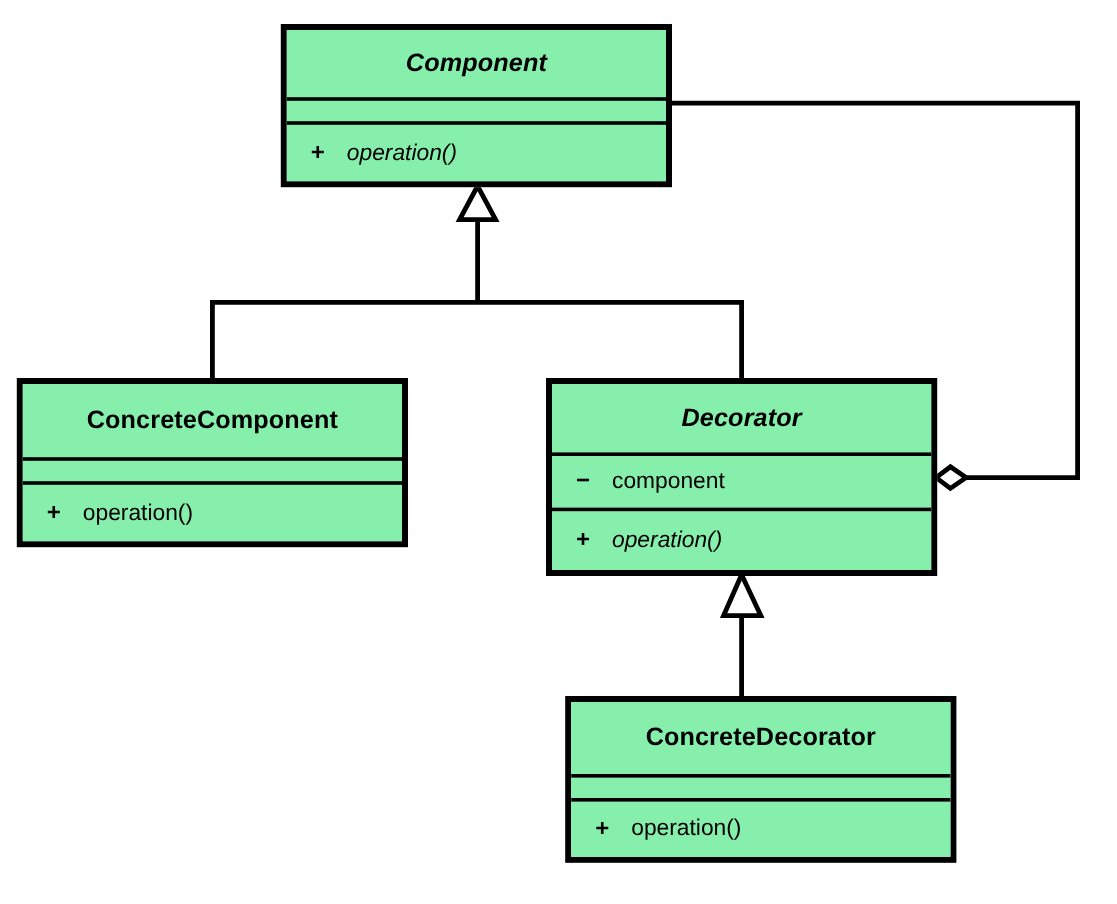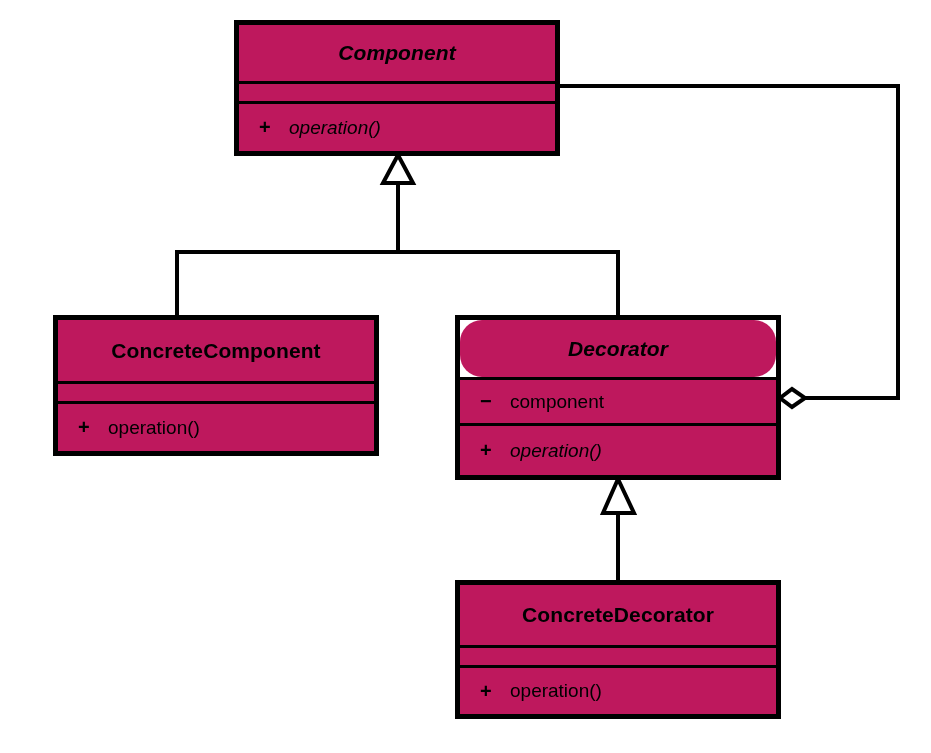--- a/index.html
+++ b/index.html
@@ -32,21 +32,21 @@
     position: absolute;
     box-sizing: border-box;
     background: #ffffff;
     border: 5px solid #000000;
     z-index: 5;
     display: flex;
     flex-direction: column;
   }
   .compartment {
     box-sizing: border-box;
-    background: #be185d;
+    background: #86efac;
     display: flex;
     align-items: center;
     overflow: hidden;
   }
   .compartment.divider {
     border-top: 3px solid #000000;
   }
 
   
   .cmp-name {
@@ -83,27 +83,27 @@
   .member-name {
     white-space: nowrap;
     text-align: center;
   }
   .member-name.abstract {
     font-style: italic;
   }
 
   
   #class-component        { left: 234px; top: 20px;  width: 326px; height: 136px; }
-  #class-concretecomponent{ left: 14px;  top: 315px; width: 326px; height: 141px; margin-left: 39px; }
+  #class-concretecomponent{ left: 14px;  top: 315px; width: 326px; height: 141px; }
   #class-decorator        { left: 455px; top: 315px; width: 326px; height: 165px; }
-  #class-concretedecorator{ left: 455px; top: 580px; width: 326px; height: 139px; }
+  #class-concretedecorator{ left: 471px; top: 580px; width: 326px; height: 139px; }
 
   #class-component .cmp-name         { height: 56px; flex: 0 0 56px; }
   #class-concretecomponent .cmp-name { height: 61px; flex: 0 0 61px; }
-  #class-decorator .cmp-name         { height: 57px; flex: 0 0 57px; border-radius: 22px; }
+  #class-decorator .cmp-name         { height: 57px; flex: 0 0 57px; }
   #class-concretedecorator .cmp-name { height: 60px; flex: 0 0 60px; }
 
   #class-component .cmp-ops          { flex: 1 1 auto; }
   #class-concretecomponent .cmp-ops  { flex: 1 1 auto; }
   #class-decorator .cmp-attrs        { height: 46px; flex: 0 0 46px; }
   #class-decorator .cmp-ops          { flex: 1 1 auto; }
   #class-concretedecorator .cmp-ops  { flex: 1 1 auto; }
 </style>
 </head>
 <body>

